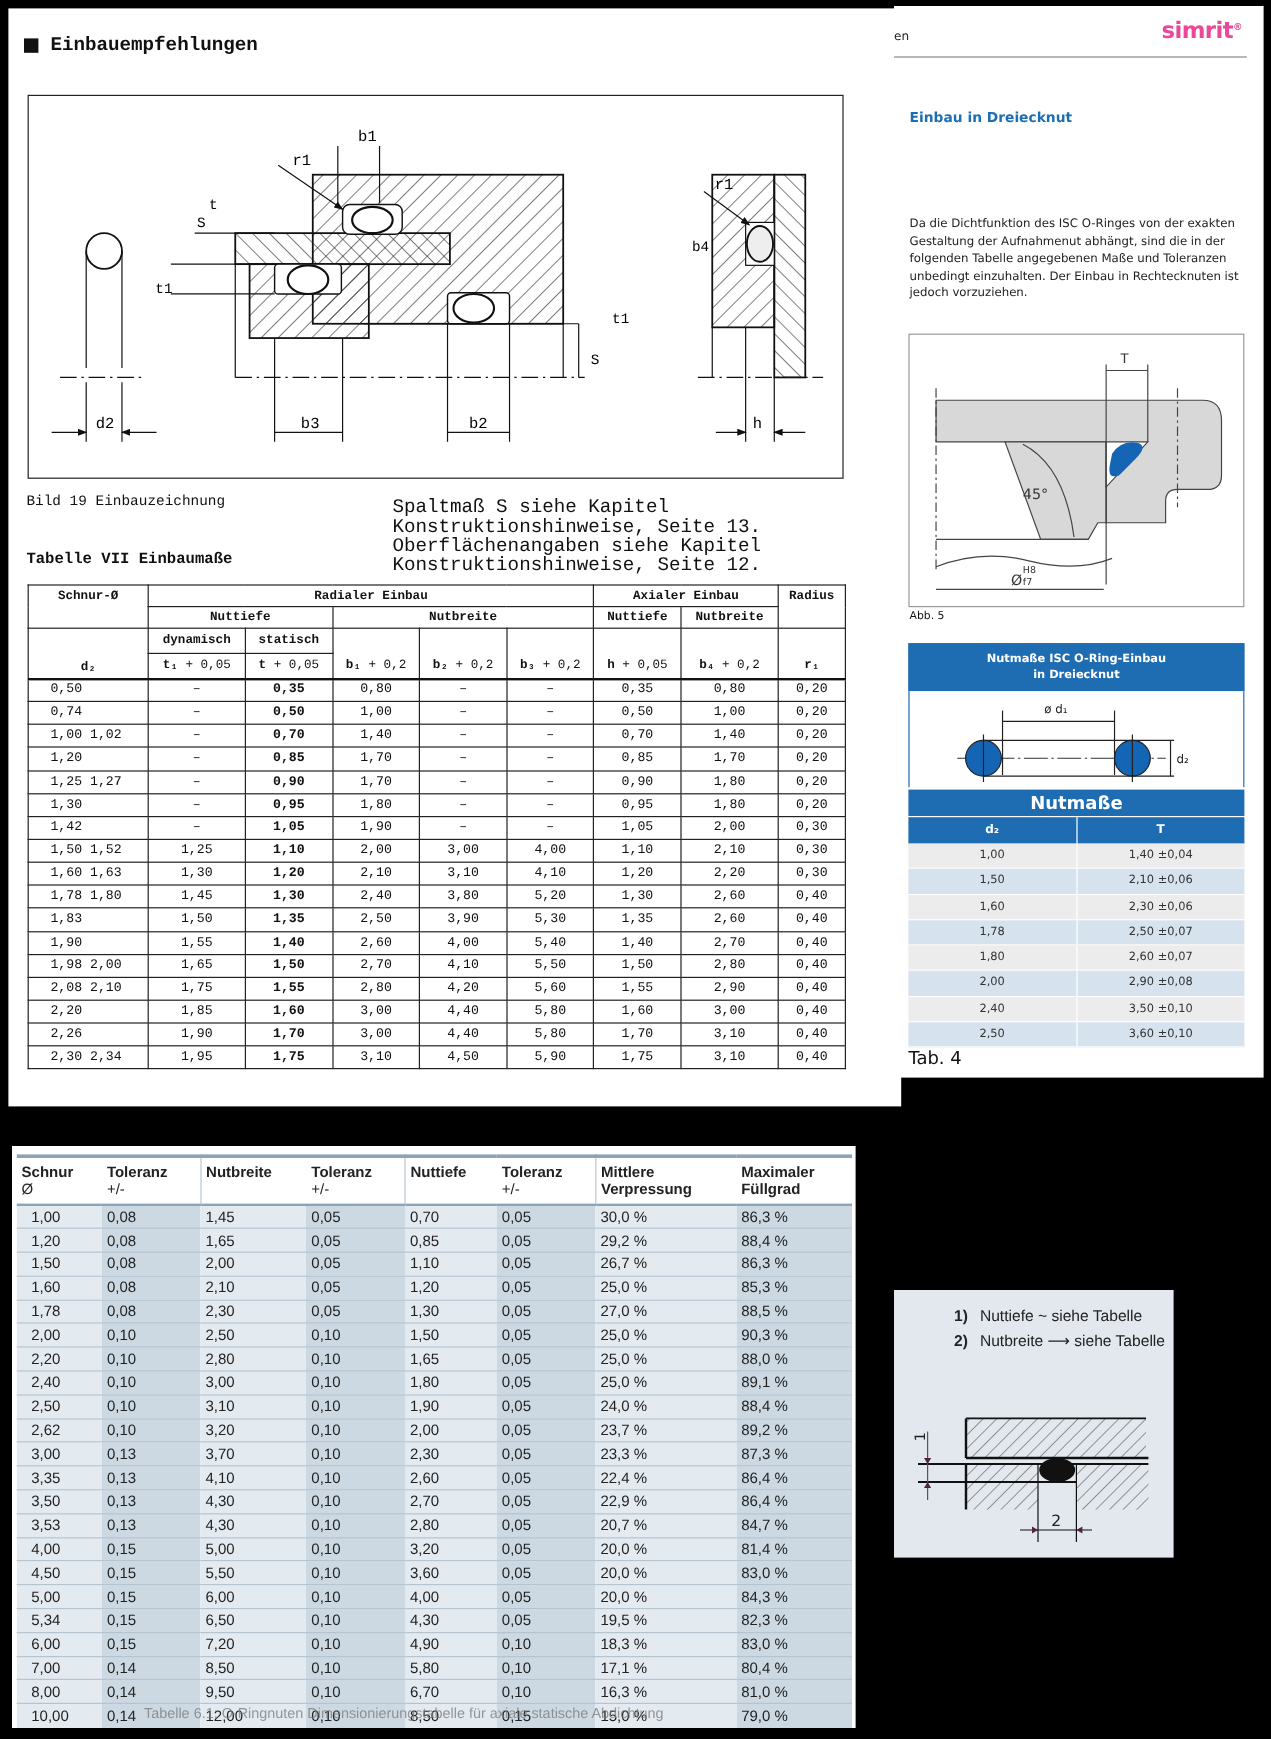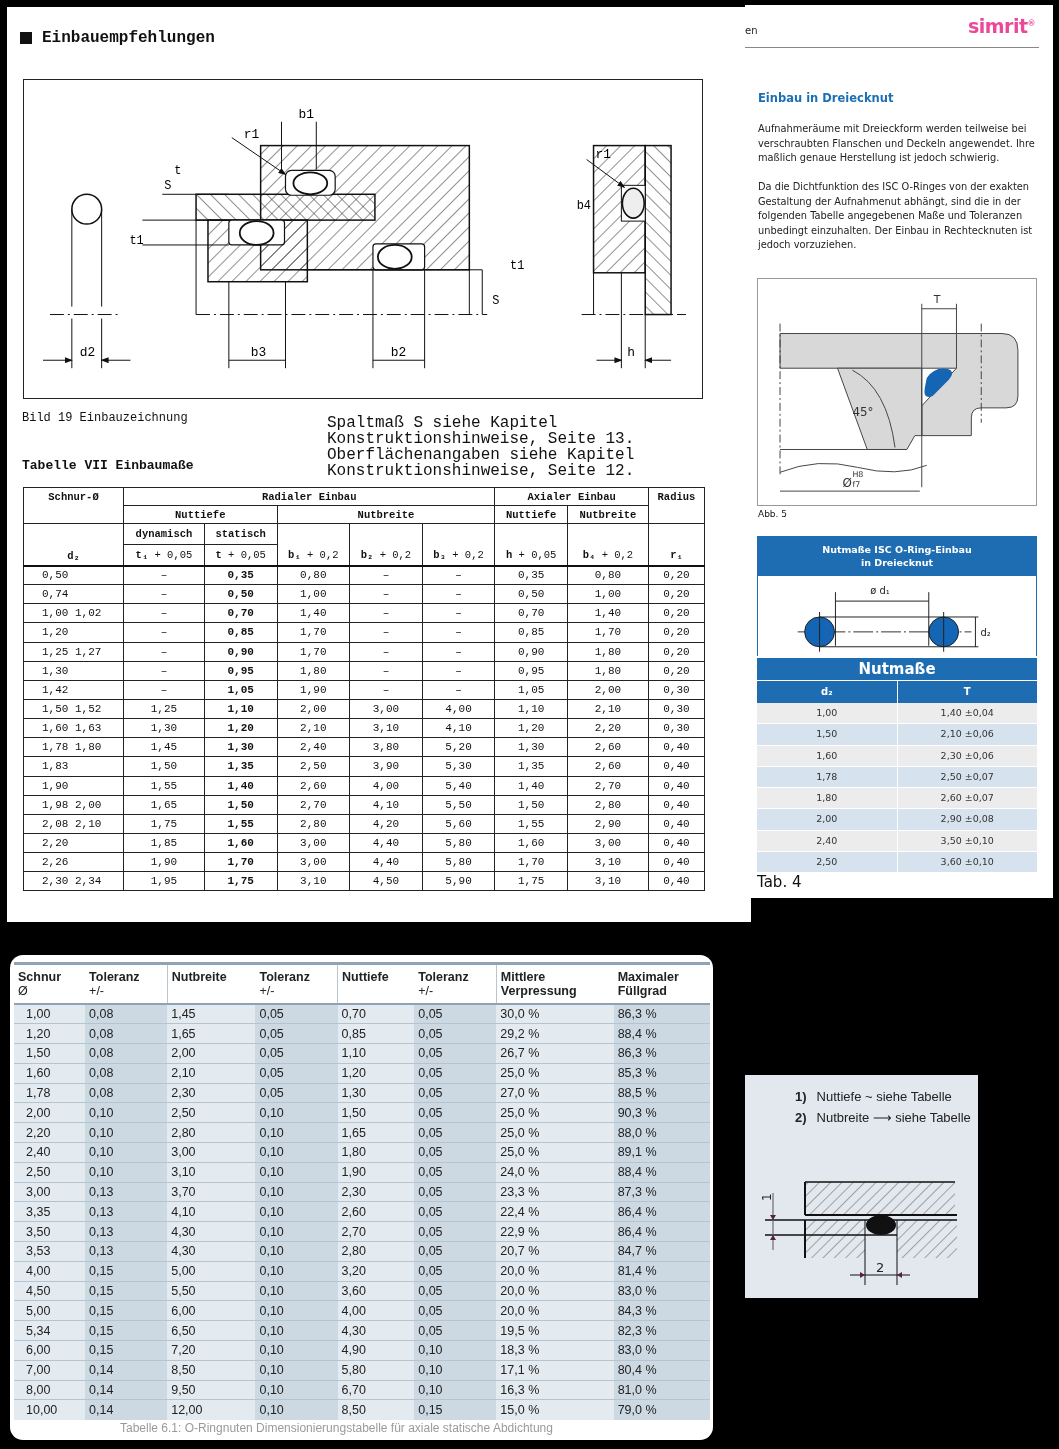--- a/index.html
+++ b/index.html
@@ -48,21 +48,21 @@
   #panel-b .colhead { display: flex; background: #1e6db3; color: #fff; font-weight: bold; font-size: 10px; height: 22px; line-height: 22px; margin-top: 1px; }
   #panel-b .colhead div, #panel-b .row div { flex: 1; text-align: center; }
   #panel-b .colhead div:first-child { border-right: 1px solid #fff; }
   #panel-b .row { display: flex; font-size: 9.5px; height: 21.3px; line-height: 20px; color: #333; border-bottom: 1px solid #fff; }
   #panel-b .row div:first-child { border-right: 1px solid #fff; }
   #panel-b .row.odd { background: #ececec; }
   #panel-b .row.even { background: #d6e2ee; }
   #panel-b .tabcap { font-size: 15px; margin-top: 0; }
 
   
-  #panel-c { left: 10px; top: 955px; width: 703px; height: 485px; background: #fff; border-radius: 13px; }
+  #panel-c { left: 10px; top: 955px; width: 703px; height: 485px; background: #fff; }
   table.t61 { position: absolute; left: 4px; top: 7px; width: 696px; border-collapse: collapse; font-family: "Liberation Sans", sans-serif; font-size: 12.5px; color: #222; }
   table.t61 thead tr { border-top: 3px solid #8ea4b6; }
   table.t61 th { text-align: left; font-weight: bold; font-size: 12.5px; line-height: 14px; padding: 5px 4px 5px 4px; height: 38px; vertical-align: top; background: #fff; }
   table.t61 th.sep { border-left: 1px solid #b8c6d2; }
   table.t61 th .sub { font-weight: normal; }
   table.t61 td { height: 19.8px; padding: 0 4px; border-top: 1.5px solid #b6c4d0; }
   table.t61 td.a { background: #e3eaf0; }
   table.t61 td.b { background: #ccd9e3; }
   table.t61 td.first { padding-left: 12px; }
   table.t61 tbody tr:first-child td { border-top: 2px solid #8ea4b6; }
@@ -393,21 +393,20 @@
         </tr>
       </tbody>
   </table>
 </div>
 
 <div class="panel" id="panel-b">
   <div class="hdr-left">en</div>
   <div class="logo"><span>simrit</span><sup>®</sup></div>
   <div class="hdr-rule"></div>
   <div class="h">Einbau in Dreiecknut</div>
-  <div class="p" style="top:117px">Aufnahmeräume mit Dreieckform werden teilweise bei verschraubten Flanschen und Deckeln angewendet. Ihre maßlich genaue Herstellung ist jedoch schwierig.</div>
   <div class="p" style="top:175px">Da die Dichtfunktion des ISC O-Ringes von der exakten Gestaltung der Aufnahmenut abhängt, sind die in der folgenden Tabelle angegebenen Maße und Toleranzen unbedingt einzuhalten. Der Einbau in Rechtecknuten ist jedoch vorzuziehen.</div>
 
   <div class="fig">
     <svg viewBox="0 0 280 228">
       <path d="M22,55 L246,55 Q262,55 262,72 L262,118 Q262,130 250,130 L225,130 Q215,130 215,140 L215,158 L165,158 L165,155 L165,90 L22,90 Z" fill="#d8d8d8" stroke="#444"></path>
       <path d="M80,90 L165,90 L165,158 L158,158 L150,172 L110,172 Z" fill="#d8d8d8" stroke="#444"></path>
       <path d="M165,90 L200,90 L165,128 Z" fill="#fff" stroke="#444"></path>
       <path d="M170,100 Q178,88 192,91 Q200,94 190,104 L176,118 Q166,122 168,110 Z" fill="#1565b5"></path>
       <line x1="22" y1="45" x2="22" y2="200" stroke="#444" stroke-dasharray="8,3,2,3"></line>
       <line x1="165" y1="25" x2="165" y2="210" stroke="#444"></line>
@@ -615,20 +614,30 @@
           <td class="a first">2,50</td>
           <td class="b">0,10</td>
           <td class="a">3,10</td>
           <td class="b">0,10</td>
           <td class="a">1,90</td>
           <td class="b">0,05</td>
           <td class="a">24,0 %</td>
           <td class="b">88,4 %</td>
         </tr>
         <tr>
+          <td class="a first">2,62</td>
+          <td class="b">0,10</td>
+          <td class="a">3,20</td>
+          <td class="b">0,10</td>
+          <td class="a">2,00</td>
+          <td class="b">0,05</td>
+          <td class="a">23,7 %</td>
+          <td class="b">89,2 %</td>
+        </tr>
+        <tr>
           <td class="a first">3,00</td>
           <td class="b">0,13</td>
           <td class="a">3,70</td>
           <td class="b">0,10</td>
           <td class="a">2,30</td>
           <td class="b">0,05</td>
           <td class="a">23,3 %</td>
           <td class="b">87,3 %</td>
         </tr>
         <tr>

